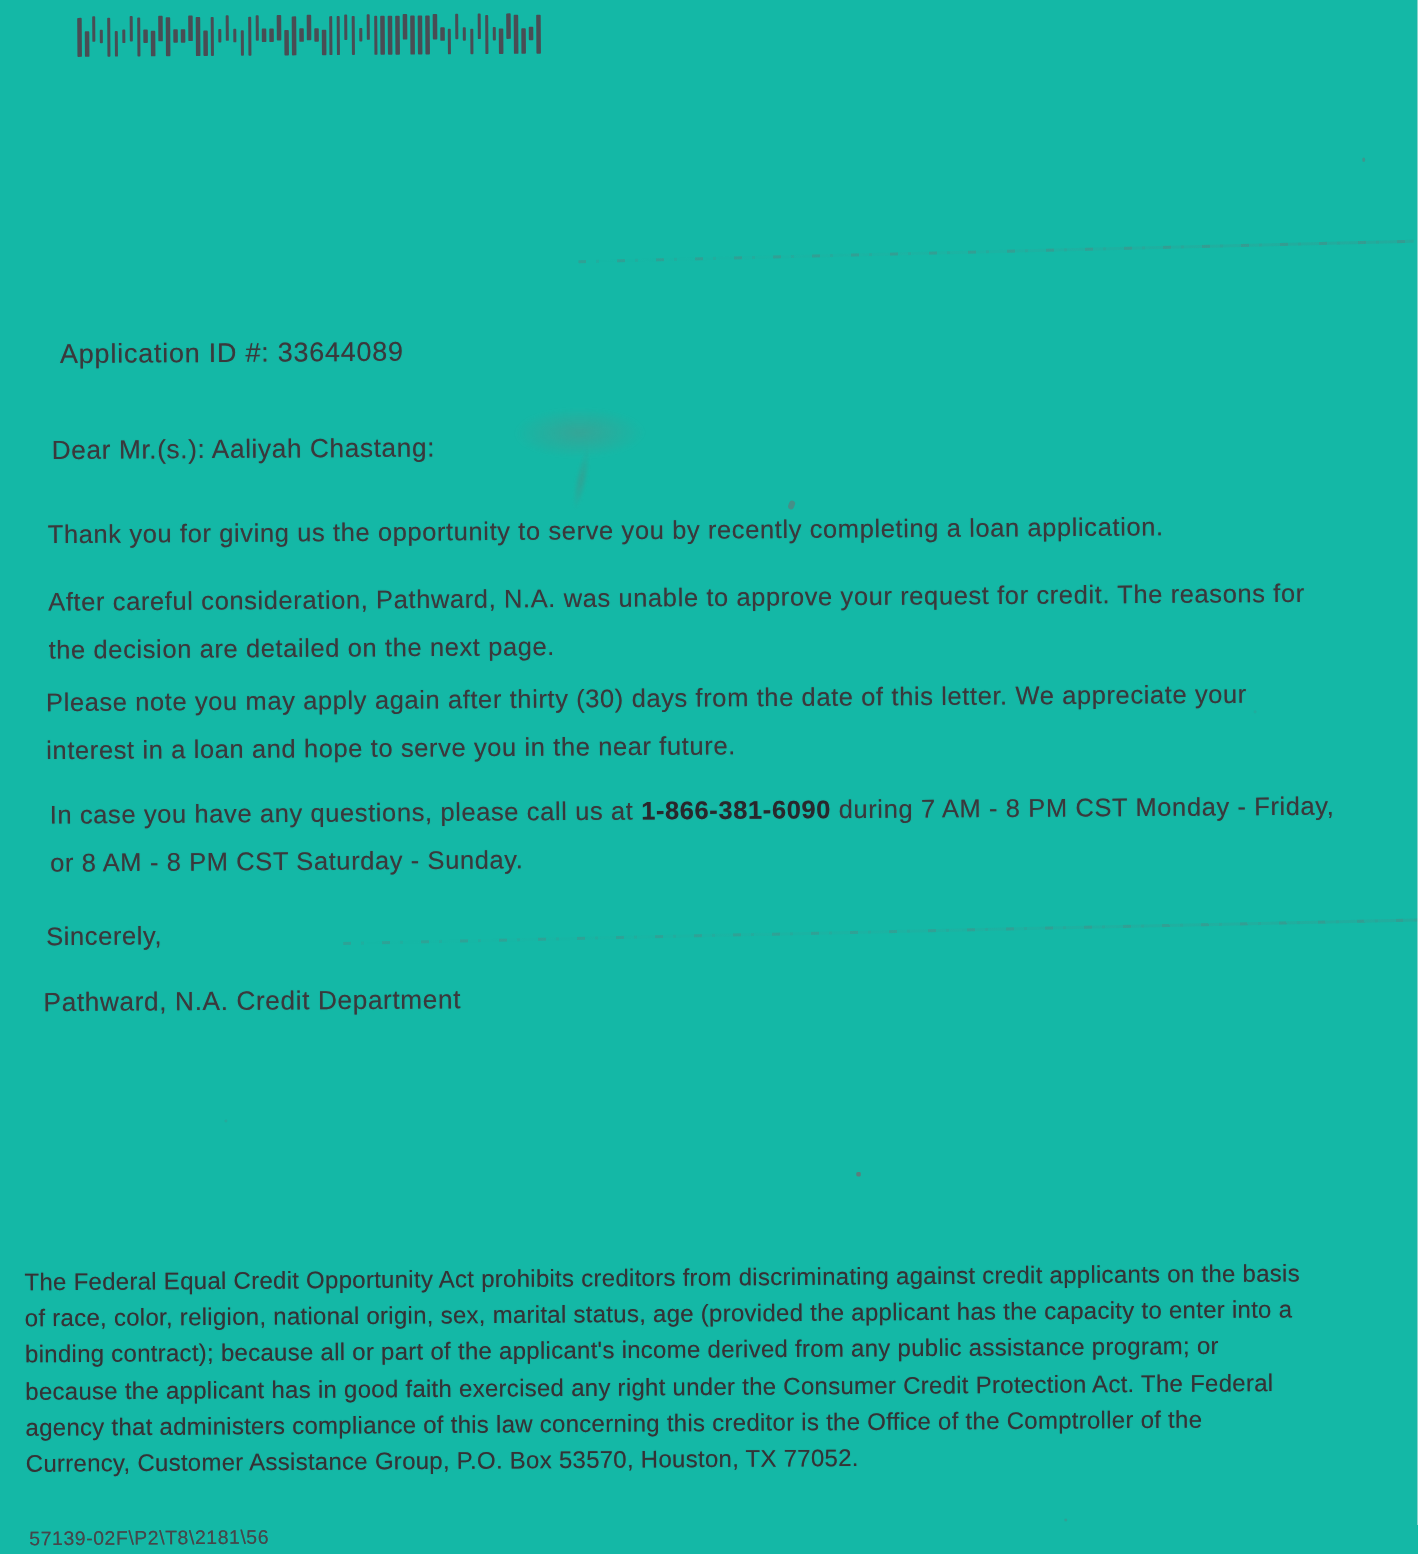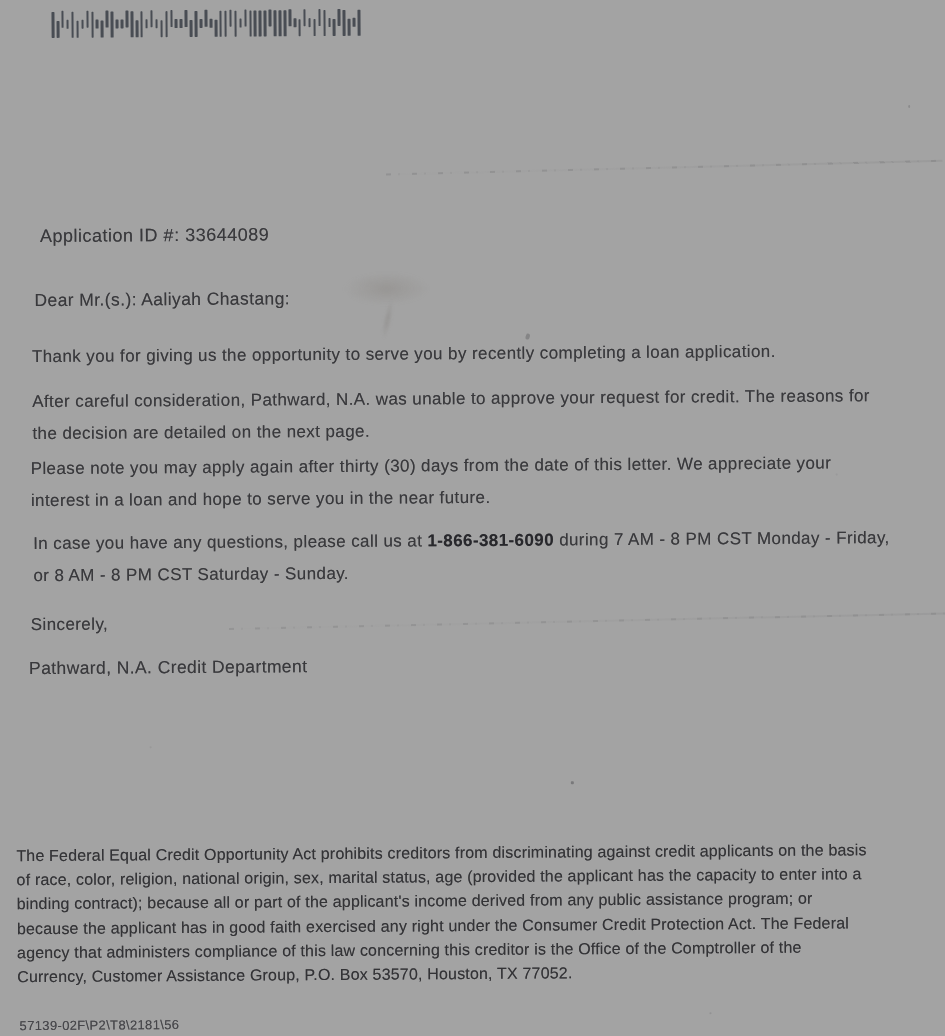--- a/index.html
+++ b/index.html
@@ -1,20 +1,20 @@
 <!DOCTYPE html>
 <html><head>
 <meta charset="utf-8">
 <style>
   html,body{margin:0;padding:0;background:#e8e8e8;}
   .paper{
     position:relative;
     width:945px;height:1036px;
     margin:0 auto;
-    background:#a3a3a3;
+    background:#14b8a6;
     overflow:hidden;
     font-family:"Liberation Sans", sans-serif;
     color:#3a3a3c;
   }
   .content{
     position:absolute;inset:0;
     transform:rotate(-0.4deg);
     transform-origin:50% 50%;
   }
   .txt{

